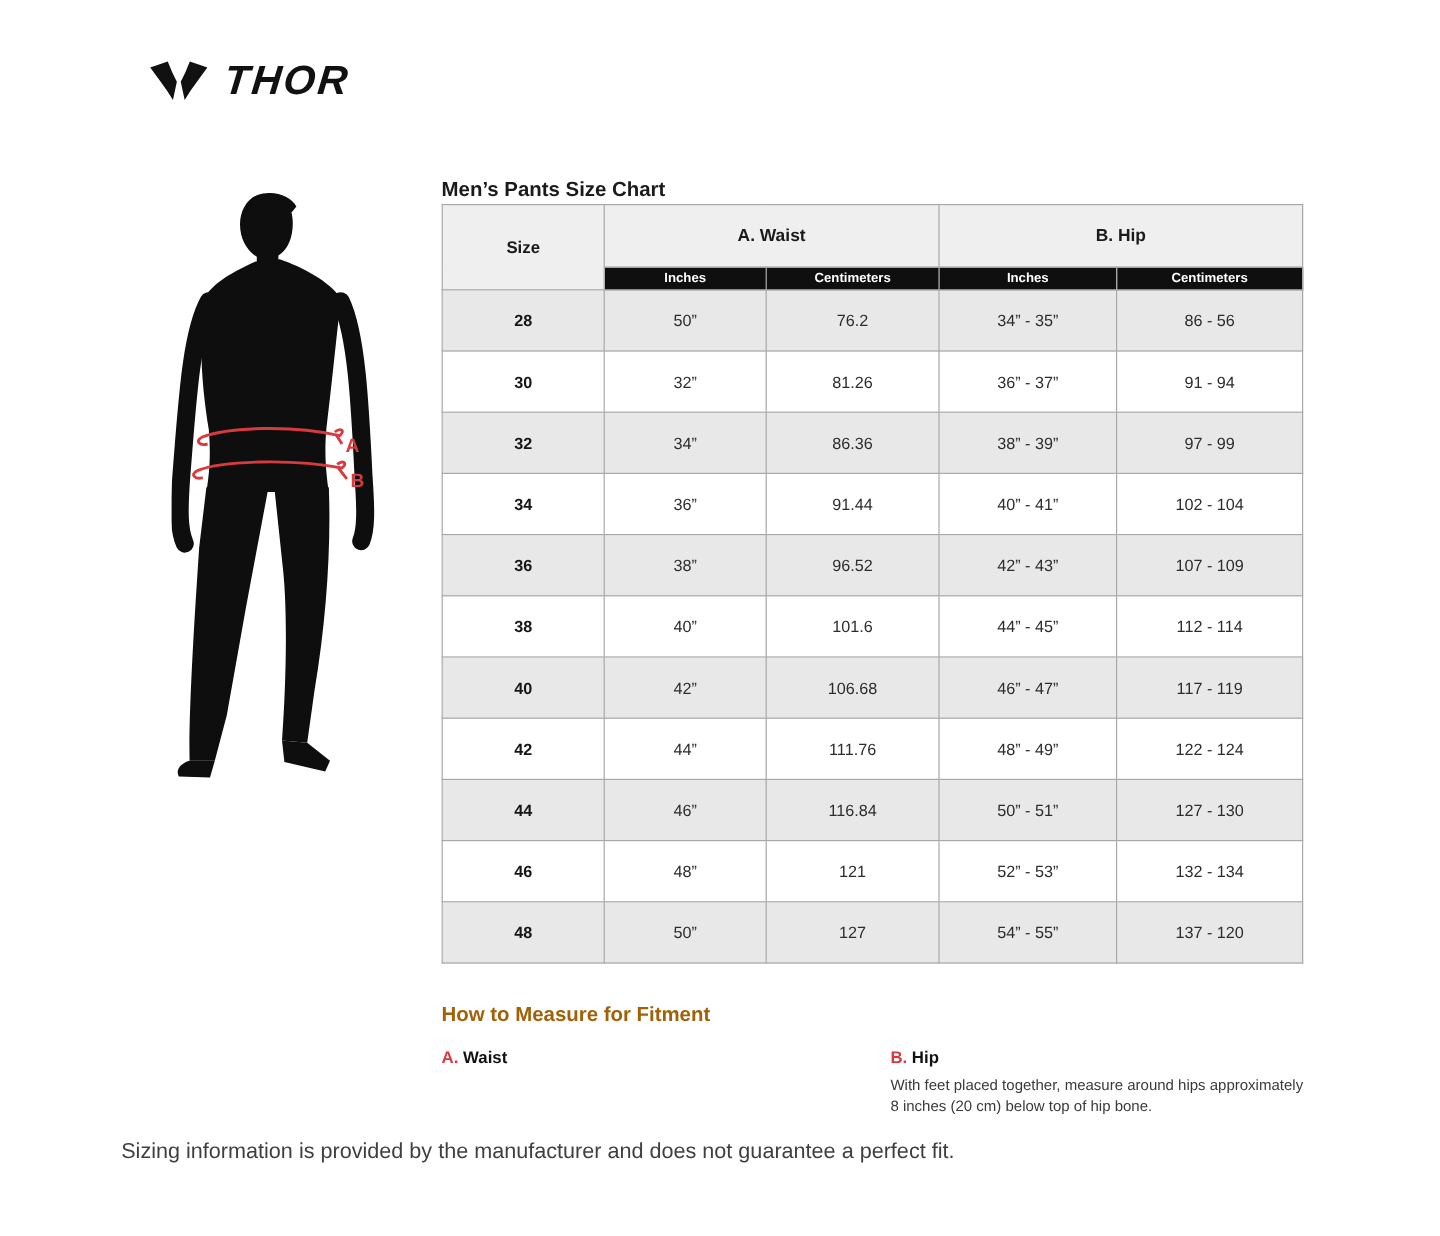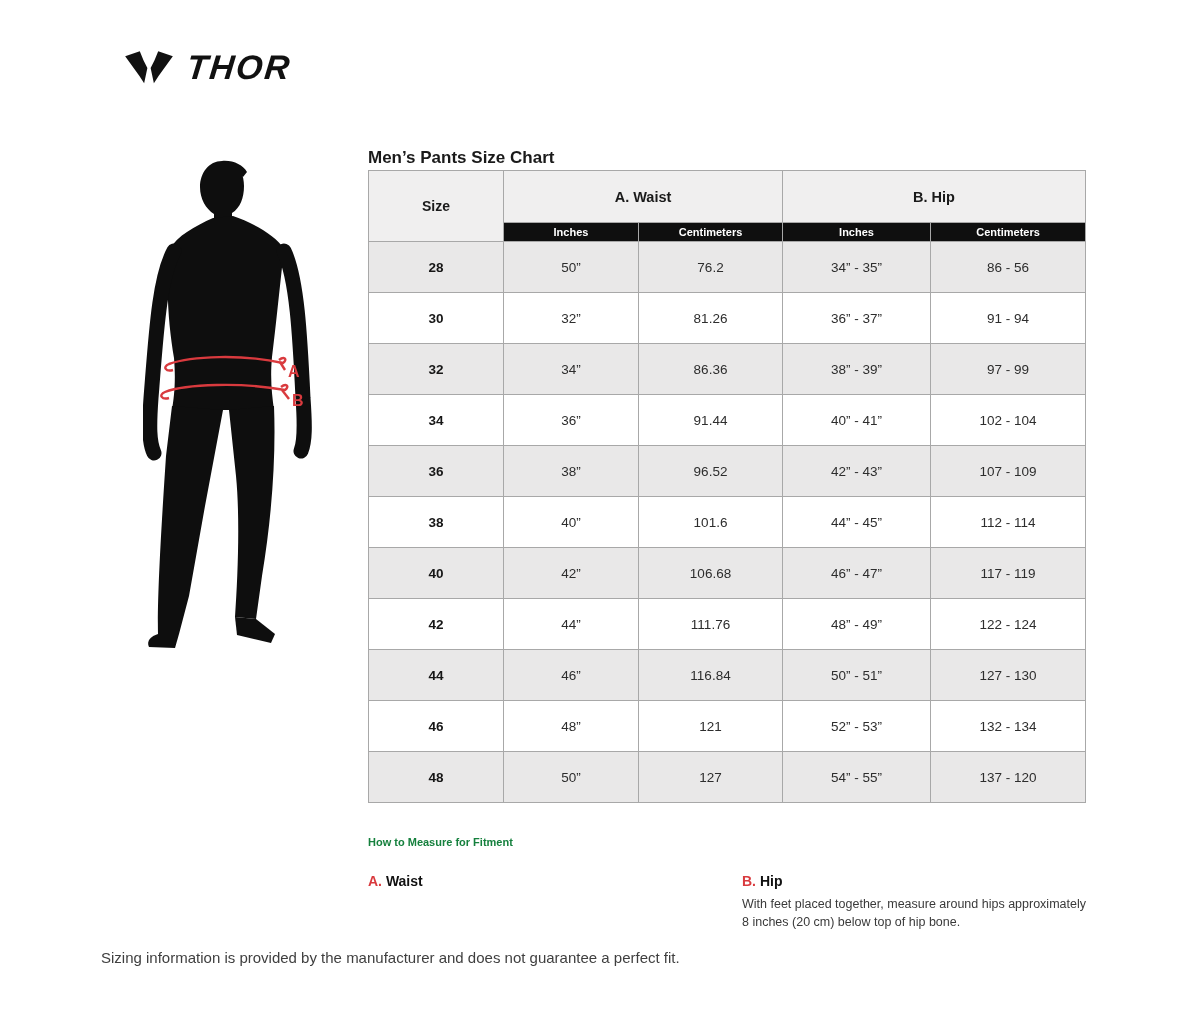--- a/index.html
+++ b/index.html
@@ -92,41 +92,41 @@
     border-color: #6b6b6b;
   }
   table.size-table td { height: 51px; background: #ffffff; }
   table.size-table tr.stripe td { background: #e9e8e8; }
   table.size-table td.size-col { font-weight: 700; color: #161616; font-size: 13.5px; }
 
   
   .howto-heading {
     position: absolute;
     left: 368px; top: 836px;
-    font-size: 11px;
+    font-size: 17px;
     font-weight: 700;
-    color: #15803d;
+    color: #a16207;
   }
   .howto-col {
     position: absolute;
     top: 871px;
     font-size: 12.5px;
     line-height: 1.45;
     color: #3a3a3a;
   }
   .howto-col.col-a { left: 368px; width: 340px; }
   .howto-col.col-b { left: 742px; width: 352px; }
   .howto-label { font-size: 14px; font-weight: 700; color: #111; margin-bottom: 4px; }
   .howto-label .red { color: #d93a3e; }
 
   
   .footer-note {
     position: absolute;
     left: 101px; top: 946px;
-    font-size: 15px;
+    font-size: 18px;
     line-height: 1.55;
     color: #3f3f3f;
   }
 </style>
 </head>
 <body>
 
 <div class="page">
 
   <div class="logo">

